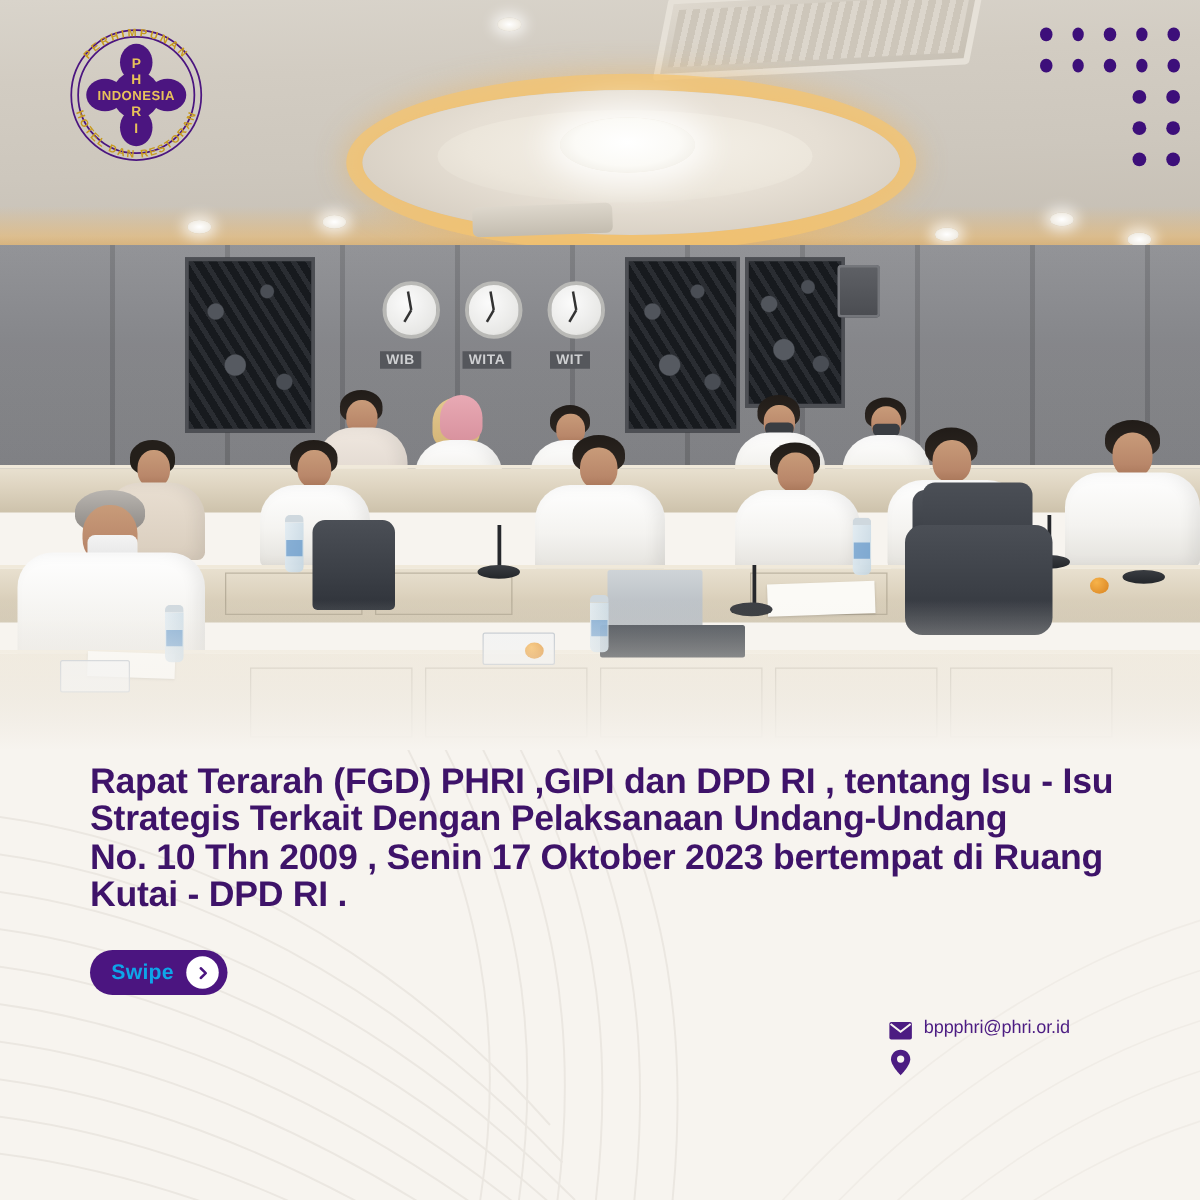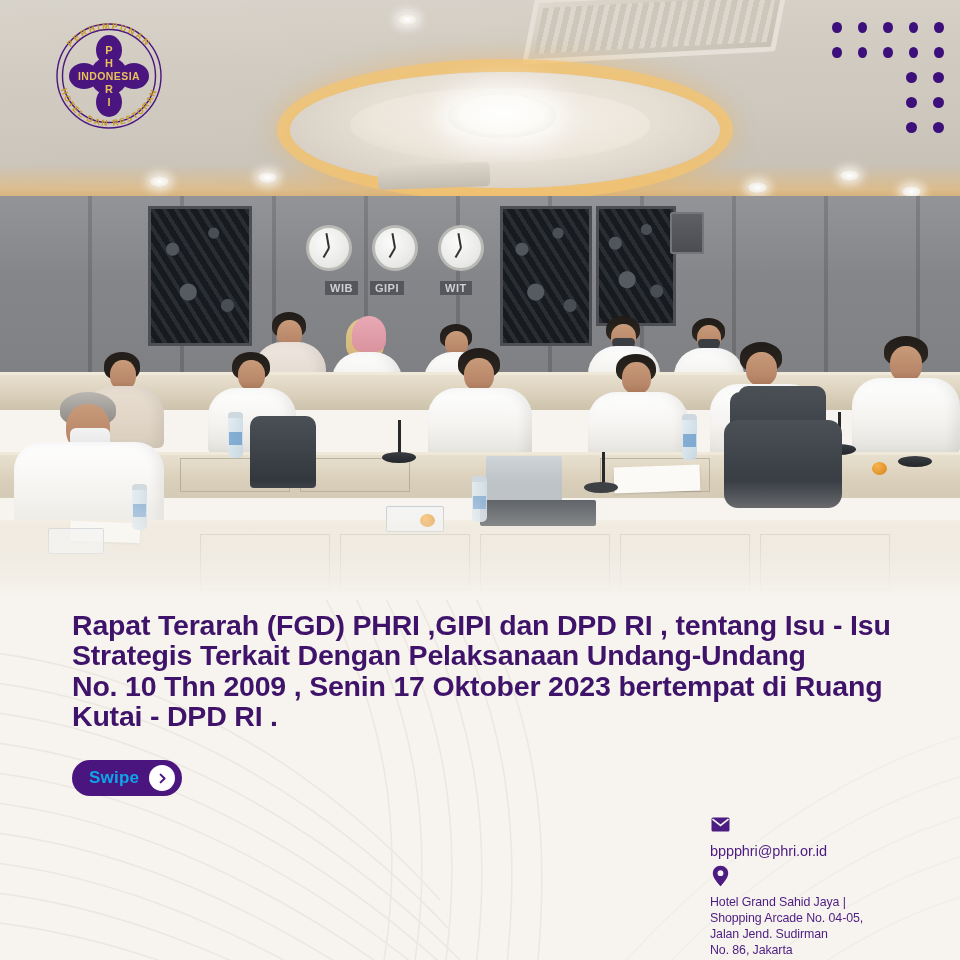--- a/index.html
+++ b/index.html
@@ -200,21 +200,21 @@
     padding:5px 7px 5px 17px; cursor:pointer;
   }
   .swipe-label{ color:#0ea5e9; font-size:17px; font-weight:bold; letter-spacing:.2px; }
   .swipe-arrow{
     width:26px;height:26px;border-radius:50%;background:#fff;
     display:flex;align-items:center;justify-content:center;
   }
 
   
   .contact{ position:absolute; right:20px; top:814px; width:230px; color:#4c1c82; }
-  .crow{ display:flex; align-items:flex-start; gap:9px; margin-bottom:4px;flex-direction:column; }
+  .crow{ display:flex; align-items:flex-start; gap:9px; margin-bottom:4px; }
   .cicon{ flex:0 0 20px; width:20px; height:20px; display:flex;align-items:center;justify-content:center; }
   .ctext{ font-size:14.5px; line-height:1.18; color:#4c1c82; letter-spacing:-.1px; }
   .caddr{ font-size:12.4px; line-height:1.28; color:#4c1c82; letter-spacing:-.1px; white-space:pre-line; }
 </style>
 </head>
 <body>
 
 <div class="canvas">
 
   <svg class="bg-swirl" viewBox="0 0 760 560" preserveAspectRatio="none">
@@ -268,22 +268,22 @@
       </div>
       <div class="carve c1"></div>
       <div class="carve c2"></div>
       <div class="carve c3"></div>
       <div class="speaker"></div>
 
       <div class="clockplate">
         <div class="clock" style="left:6px;top:0"></div>
         <div class="clock" style="left:72px;top:0"></div>
         <div class="clock" style="left:138px;top:0"></div>
-        <div class="clbl" style="left:25px;top:56px">WIB</div>
-        <div class="clbl" style="left:70px;top:56px">GIPI</div>
+        <div class="clbl" style="left:4px;top:56px">WIB</div>
+        <div class="clbl" style="left:70px;top:56px">WITA</div>
         <div class="clbl" style="left:140px;top:56px">WIT</div>
       </div>
 
       <div class="person">
         <div class="hair" style="left:272px;top:312px;width:34px;height:26px"></div>
         <div class="head" style="left:277px;top:320px;width:25px;height:28px"></div>
         <div class="torso" style="left:254px;top:342px;width:72px;height:44px;background:linear-gradient(180deg,#f0e8e0,#e0d7ce)"></div>
       </div>
       <div class="person">
         <div class="hijab" style="left:346px;top:318px;width:38px;height:40px;background:linear-gradient(180deg,#e3c88f,#d4b576)"></div>
@@ -487,21 +487,17 @@
     </div>
 
 
     <div class="crow" style="margin-top:3px">
       <span class="cicon" style="margin-top:2px">
         <svg width="17" height="22" viewBox="0 0 17 22">
           <path d="M8.5 0.8 C4.1 0.8 0.8 4.1 0.8 8.4 C0.8 13.6 8.5 21.2 8.5 21.2 C8.5 21.2 16.2 13.6 16.2 8.4 C16.2 4.1 12.9 0.8 8.5 0.8 Z" fill="#4c1c82"></path>
           <circle cx="8.5" cy="8.2" r="2.9" fill="#f7f4ef"></circle>
         </svg>
       </span>
-      <span class="caddr">Hotel Grand Sahid Jaya |
-Shopping Arcade No. 04-05,
-Jalan Jend. Sudirman
-No. 86, Jakarta</span>
     </div>
 
   </div>
 
 </div>
 
 </body></html>

